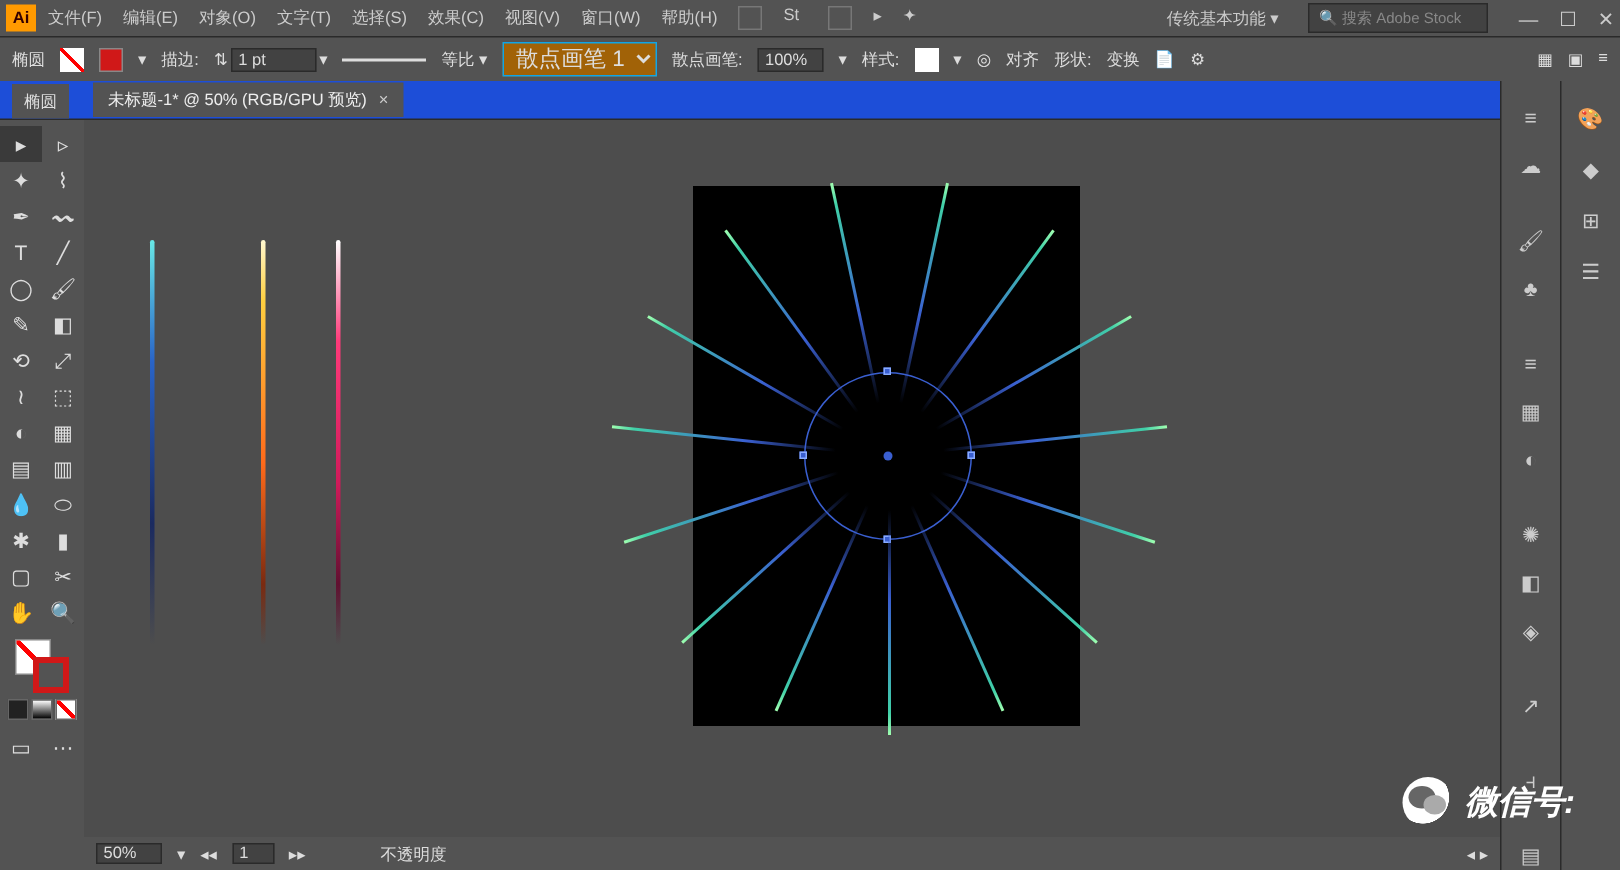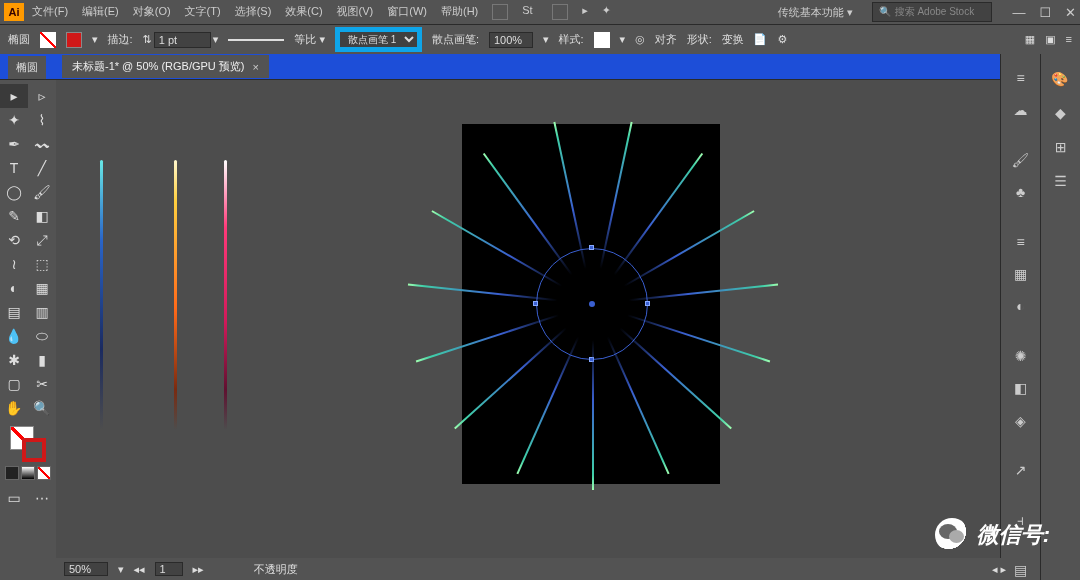--- a/index.html
+++ b/index.html
@@ -9,21 +9,21 @@
 .menu{display:flex;gap:14px}
 .menu span{cursor:pointer}
 .menu-right{margin-left:auto;display:flex;align-items:center;gap:12px}
 .mini-icon{width:16px;height:16px;border:1px solid #777;display:inline-block}
 .workspace-sel{font-size:11px;color:#ccc;padding:2px 8px}
 .search-box{background:#424242;border:1px solid #2a2a2a;padding:2px 6px;font-size:10px;color:#888;width:120px}
 .win-controls{display:flex;gap:14px;margin-left:8px;color:#ccc;font-size:13px}
 .optionsbar{height:30px;background:#535353;border-top:1px solid #2a2a2a;display:flex;align-items:center;padding:0 8px;gap:10px;color:#ddd;font-size:11px}
 .opt-label{color:#ddd}
 .opt-input{background:#424242;border:1px solid #2a2a2a;color:#ddd;padding:1px 4px;font-size:11px;width:57px}
-.opt-select{background:#404040;border:5px solid #0ea5e9;color:#ddd;padding:1px 4px;font-size:10px}
+.opt-select{background:#a16207;border:1px solid #0ea5e9;color:#ddd;padding:1px 4px;font-size:15px}
 .swatch{width:16px;height:16px;display:inline-block}
 .swatch.none{background:#fff;position:relative}
 .swatch.none::after{content:"";position:absolute;left:0;top:0;right:0;bottom:0;background:linear-gradient(45deg,transparent 45%,red 45%,red 55%,transparent 55%)}
 .swatch.red{background:#d01818;border:1px solid #888}
 .opt-panel-toggle{margin-left:auto;display:flex;gap:10px}
 .tabbar{height:26px;background:#1d4ed8;display:flex;align-items:center;padding-left:62px;border-bottom:1px solid #2a2a2a}
 .doc-tab{background:#535353;color:#eee;font-size:11px;padding:4px 10px;display:flex;align-items:center;gap:8px}
 .doc-tab .x{color:#ccc;cursor:pointer}
 .left-toolbox{position:absolute;left:0;top:80px;width:56px;bottom:0;background:#535353;display:flex;flex-direction:column;align-items:center;padding-top:4px;gap:0}
 .tool-row{display:flex;width:56px}
@@ -37,21 +37,21 @@
 .mini-sw{width:14px;height:14px;border:1px solid #666}
 .mini-sw.dark{background:#222}
 .mini-sw.grad{background:linear-gradient(#fff,#000)}
 .mini-sw.none{background:#fff;position:relative}
 .mini-sw.none::after{content:"";position:absolute;inset:0;background:linear-gradient(45deg,transparent 42%,red 42%,red 58%,transparent 58%)}
 .canvas-area{position:absolute;left:56px;right:80px;top:80px;bottom:22px;background:#4d4d4d;overflow:hidden}
 .right-panels{position:absolute;right:0;top:54px;width:80px;bottom:0;display:flex}
 .rp-col{width:40px;background:#535353;display:flex;flex-direction:column;align-items:center;padding-top:14px;gap:12px;border-left:1px solid #2a2a2a}
 .rp-icon{width:22px;height:22px;display:flex;align-items:center;justify-content:center;color:#ccc;font-size:14px;cursor:pointer}
 .rp-sep{height:6px}
-.statusbar{position:absolute;left:56px;right:66px;bottom:0;height:22px;background:#535353;display:flex;align-items:center;padding:0 8px;gap:10px;color:#ddd;font-size:11px}
+.statusbar{position:absolute;left:56px;right:80px;bottom:0;height:22px;background:#535353;display:flex;align-items:center;padding:0 8px;gap:10px;color:#ddd;font-size:11px}
 .status-input{background:#424242;border:1px solid #2a2a2a;color:#ddd;padding:0 4px;font-size:11px;width:44px}
 .status-tool{margin-left:40px;color:#ddd}
 .artboard{position:absolute;left:406px;top:44px;width:258px;height:360px;background:#000}
 .strokes{position:absolute;left:44px;top:80px}
 .stroke{position:absolute;width:3px;height:270px;border-radius:2px}
 .s1{left:0;background:linear-gradient(#68e8e6 0%,#2964c8 30%,#1a2a60 70%,rgba(80,80,80,0) 100%)}
 .s2{left:74px;background:linear-gradient(#fff8d0 0%,#ffd040 15%,#ff6a1a 55%,#7a2a10 85%,rgba(80,80,80,0) 100%)}
 .s3{left:124px;background:linear-gradient(#fff 0%,#ff3a7a 25%,#d01a5a 60%,#601030 85%,rgba(80,80,80,0) 100%)}
 .firework{position:absolute;left:536px;top:224px}
 .fw-circle{position:absolute;left:-56px;top:-56px;width:112px;height:112px;border:1px solid #3a5fd0;border-radius:50%}

